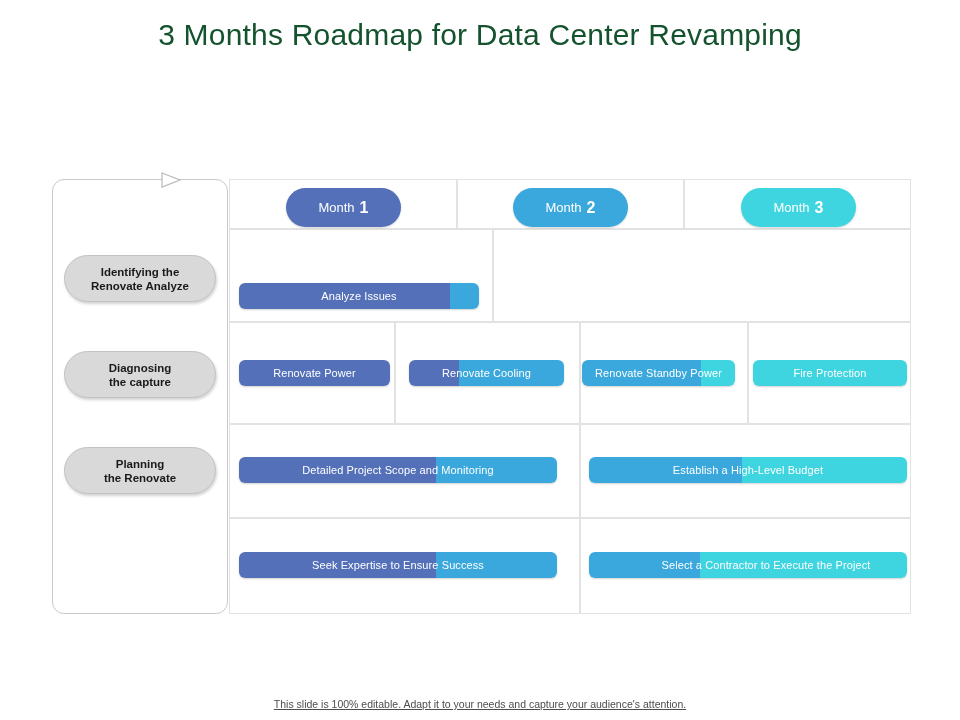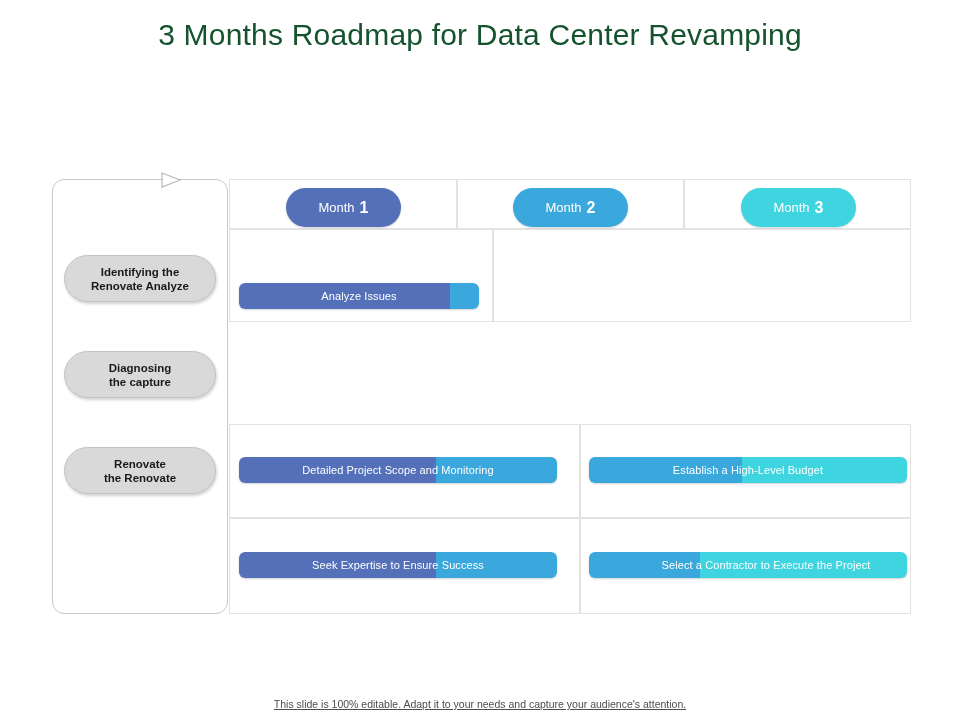--- a/index.html
+++ b/index.html
@@ -161,21 +161,21 @@
 
   <div class="stage-pill" id="stage-0">
     <span>Identifying the</span>
     <span>Renovate Analyze</span>
   </div>
   <div class="stage-pill" id="stage-1">
     <span>Diagnosing</span>
     <span>the capture</span>
   </div>
   <div class="stage-pill" id="stage-2">
-    <span>Renovate</span>
+    <span>Planning</span>
     <span>the Renovate</span>
   </div>
 </div>
 
 <div id="grid">
 
   <div class="grid-row" id="row-header">
     <div class="grid-cell" style="left:0px;width:228px;"></div>
     <div class="grid-cell" style="left:228px;width:227px;"></div>
     <div class="grid-cell" style="left:455px;width:227px;"></div>
@@ -191,20 +191,30 @@
     <div class="month-pill" id="month-2" style="background: rgb(62, 212, 224);">
       <span class="mp-word">Month</span>
       <span class="mp-num">3</span>
     </div>
   </div>
 
   <div class="grid-row" id="row-0">
       <div class="grid-cell" style="left: 0px; width: 264px;"></div>
       <div class="grid-cell" style="left: 264px; width: 418px;"></div>
       <div class="task-bar" style="left: 10px; width: 240px; top: 34px; background: linear-gradient(to right, rgb(84, 112, 184) 0%, rgb(84, 112, 184) 88%, rgb(58, 168, 220) 88%, rgb(58, 168, 220) 100%); margin-top: 20px;">Analyze Issues</div>
+    </div>
+  <div class="grid-row" id="row-1">
+      <div class="grid-cell" style="left: 0px; width: 166px;"></div>
+      <div class="grid-cell" style="left: 166px; width: 185px;"></div>
+      <div class="grid-cell" style="left: 351px; width: 168px;"></div>
+      <div class="grid-cell" style="left: 519px; width: 163px;"></div>
+      <div class="task-bar" style="left: 10px; width: 151px; top: 38px; background: linear-gradient(to right, rgb(84, 112, 184) 0%, rgb(84, 112, 184) 100%);">Renovate Power</div>
+      <div class="task-bar" style="left: 180px; width: 155px; top: 38px; background: linear-gradient(to right, rgb(84, 112, 184) 0%, rgb(84, 112, 184) 32%, rgb(58, 168, 220) 32%, rgb(58, 168, 220) 100%);">Renovate Cooling</div>
+      <div class="task-bar" style="left: 353px; width: 153px; top: 38px; background: linear-gradient(to right, rgb(58, 168, 220) 0%, rgb(58, 168, 220) 78%, rgb(62, 212, 224) 78%, rgb(62, 212, 224) 100%);">Renovate Standby Power</div>
+      <div class="task-bar" style="left: 524px; width: 154px; top: 38px; background: linear-gradient(to right, rgb(62, 212, 224) 0%, rgb(62, 212, 224) 100%);">Fire Protection</div>
     </div>
   <div class="grid-row" id="row-2">
       <div class="grid-cell" style="left: 0px; width: 351px;"></div>
       <div class="grid-cell" style="left: 351px; width: 331px;"></div>
       <div class="task-bar" style="left: 10px; width: 318px; top: 33px; background: linear-gradient(to right, rgb(84, 112, 184) 0%, rgb(84, 112, 184) 62%, rgb(58, 168, 220) 62%, rgb(58, 168, 220) 100%);">Detailed Project Scope and Monitoring</div>
       <div class="task-bar" style="left: 360px; width: 318px; top: 33px; background: linear-gradient(to right, rgb(58, 168, 220) 0%, rgb(58, 168, 220) 48%, rgb(62, 212, 224) 48%, rgb(62, 212, 224) 100%);">Establish a High-Level Budget</div>
     </div>
   <div class="grid-row" id="row-3">
       <div class="grid-cell" style="left: 0px; width: 351px;"></div>
       <div class="grid-cell" style="left: 351px; width: 331px;"></div>

